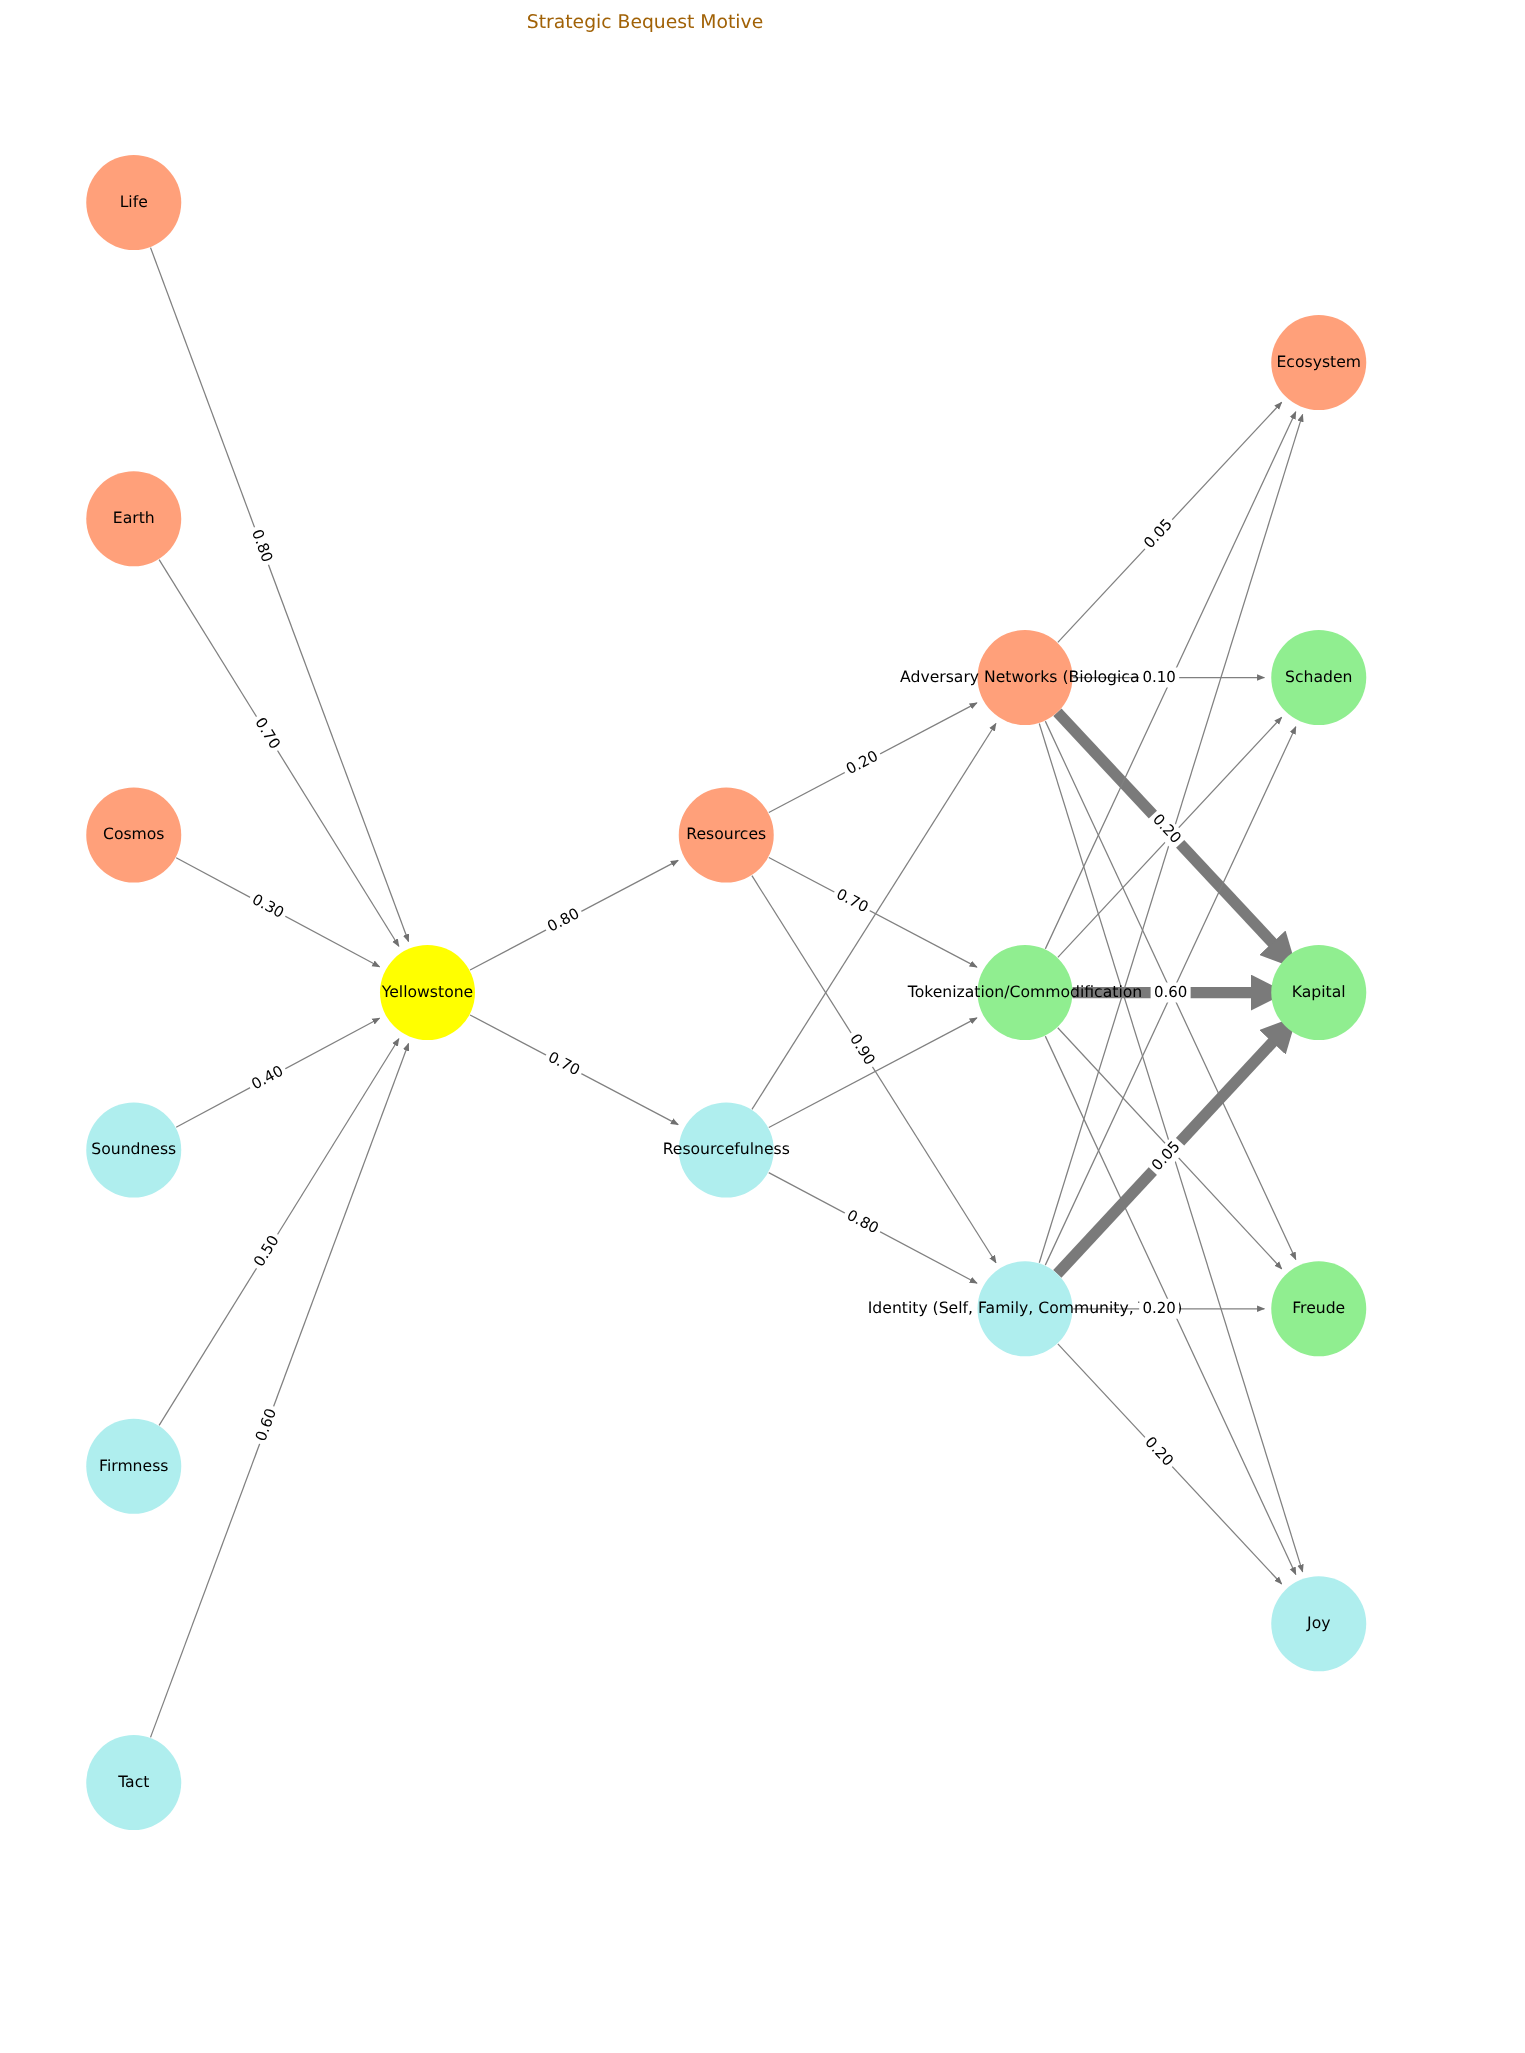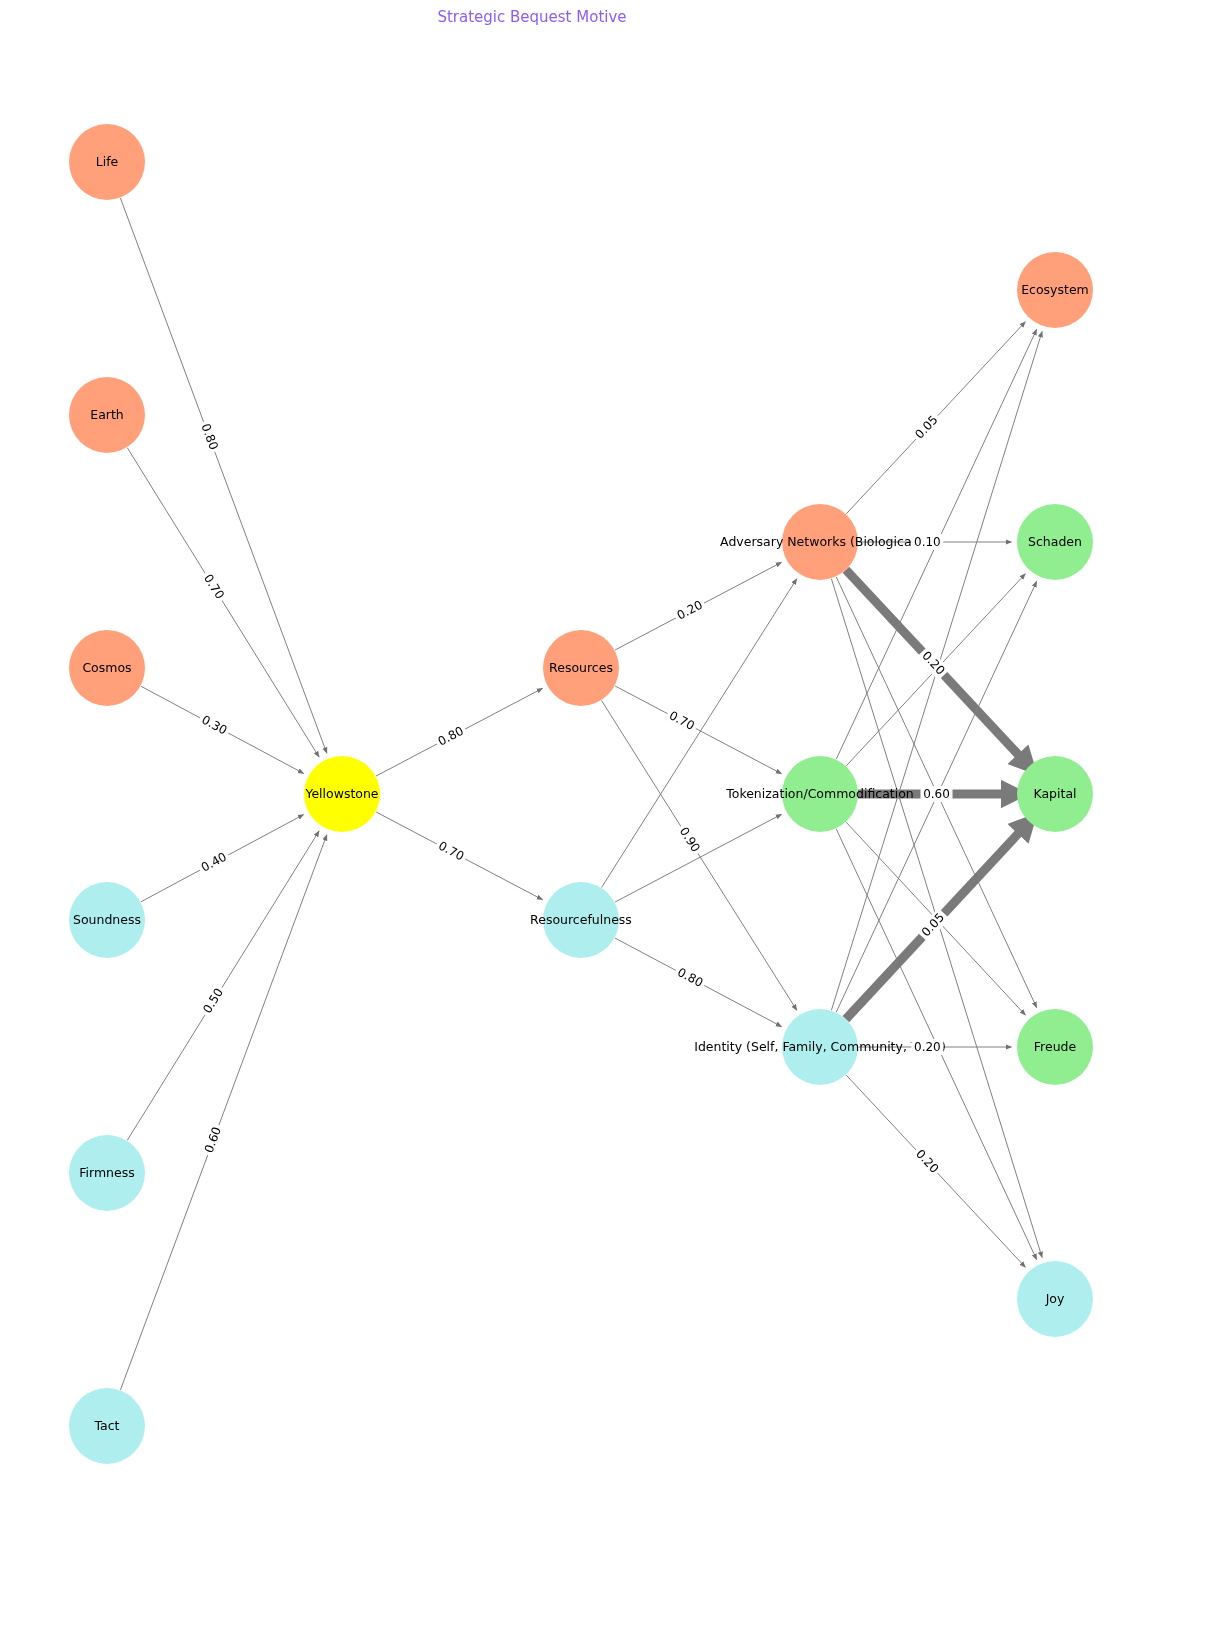--- a/index.html
+++ b/index.html
@@ -17,23 +17,22 @@
     background: #ffffff;
     overflow: hidden;
   }
   #graph-title {
     position: absolute;
     top: 8px;
     left: 0;
     width: 1032px;
     text-align: center;
     font-size: 15px;
-    color: #8b5cf6;
-    font-family: "DejaVu Sans", sans-serif;
-    margin-left: 16px;
+    color: #a16207;
+    font-family: "DejaVu Sans", sans-serif;
   }
   svg#net {
     position: absolute;
     top: 0;
     left: 0;
     width: 1220px;
     height: 1642px;
   }
   .node-circle {
     stroke: none;

